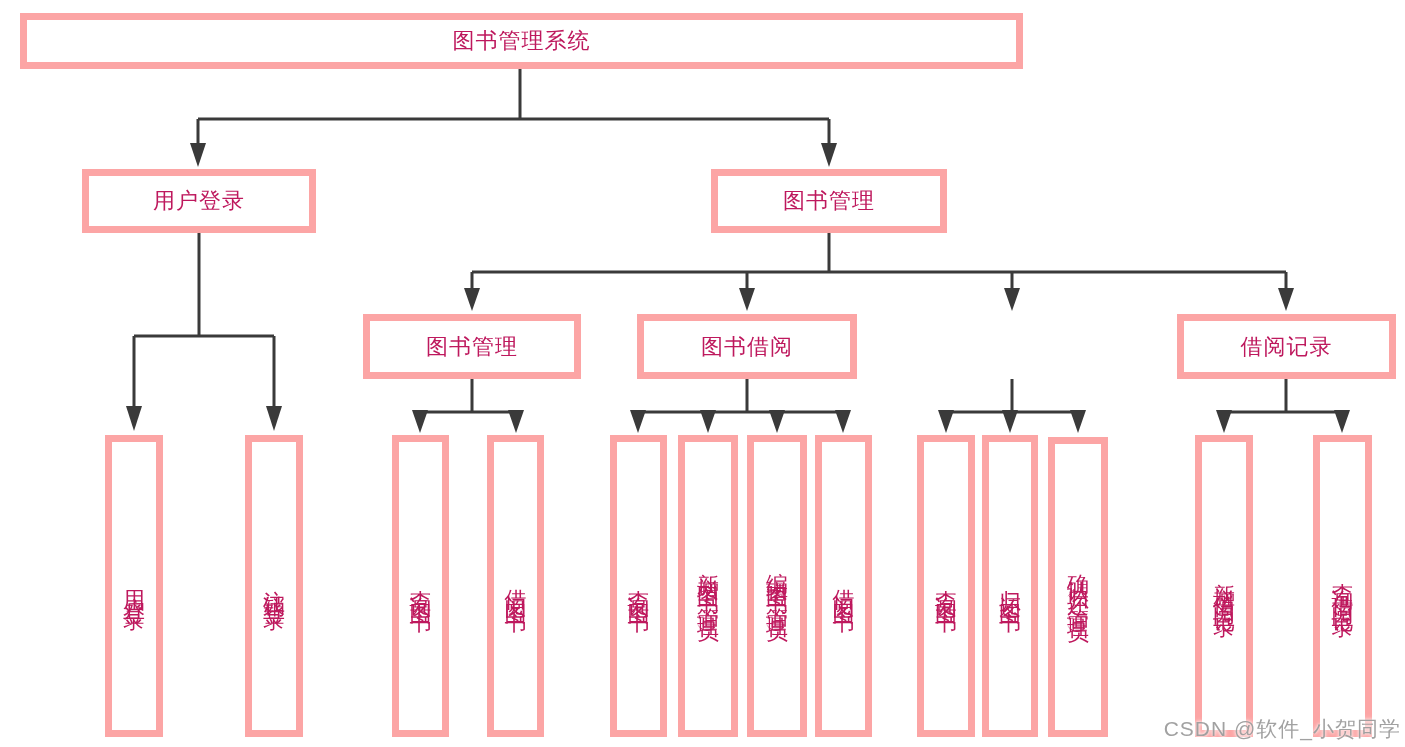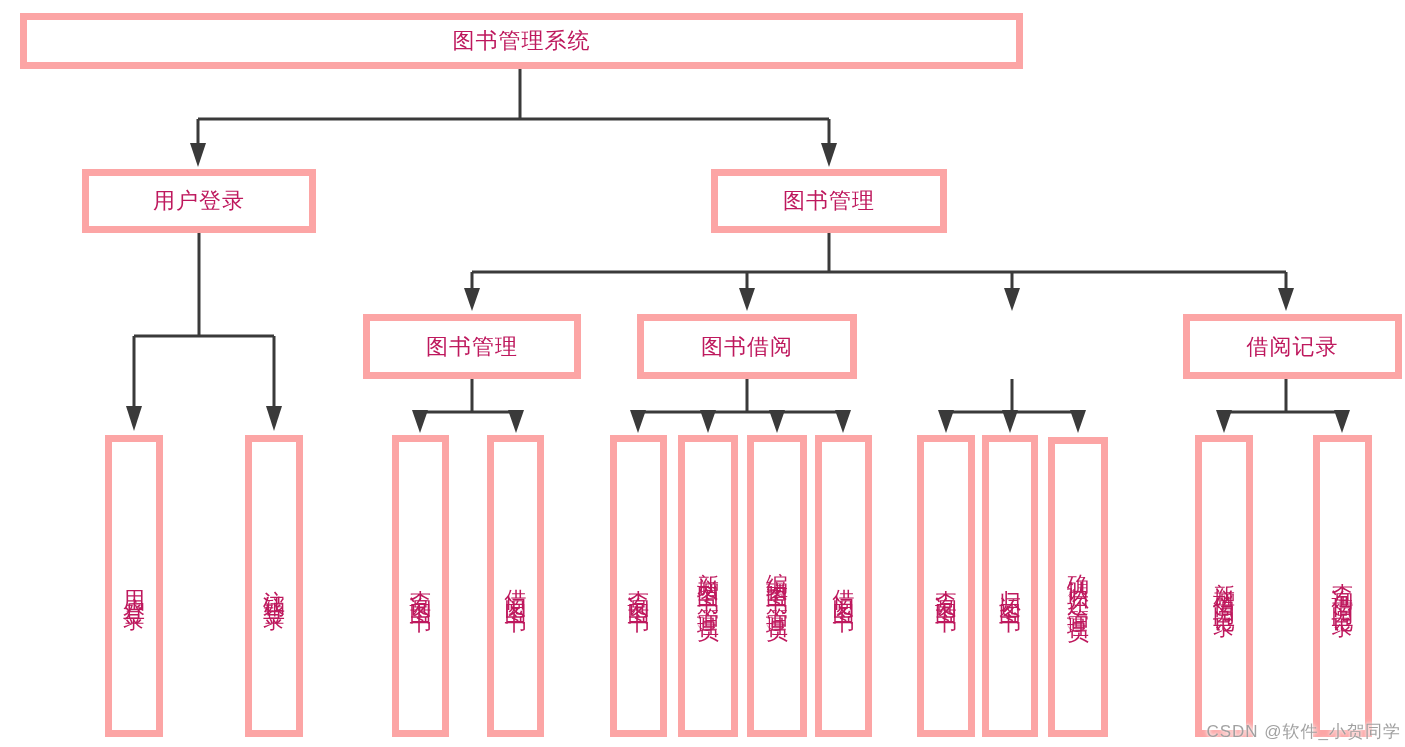--- a/index.html
+++ b/index.html
@@ -31,21 +31,21 @@
     writing-mode: vertical-rl;
     font-size: 22px;
     letter-spacing: 7px;
     line-height: 1;
     white-space: nowrap;
   }
   #watermark {
     position: absolute;
     right: 4px;
     bottom: 4px;
-    font-size: 17px;
+    font-size: 21px;
     color: rgba(156,156,156,0.95);
     text-shadow: 0 0 3px #ffffff, 0 0 5px #ffffff;
     z-index: 5;
     letter-spacing: 1px;
   }
 </style>
 </head>
 <body>
 
 <div id="canvas">
@@ -100,21 +100,21 @@
   <div class="node hbox" style="left:711px; top:169px; width:236px; height:64px;">
     <span>图书管理</span>
   </div>
 
   <div class="node hbox" style="left:363px; top:314px; width:218px; height:65px;">
     <span>图书管理</span>
   </div>
   <div class="node hbox" style="left:637px; top:314px; width:220px; height:65px;font-family:Liberation Mono, monospace;">
     <span>图书借阅</span>
   </div>
-  <div class="node hbox" style="left:1177px; top:314px; width:219px; height:65px;margin-left:6px;">
+  <div class="node hbox" style="left:1177px; top:314px; width:219px; height:65px;">
     <span>借阅记录</span>
   </div>
 
   <div class="node vbox" style="left:105px; top:435px; width:58px; height:302px;">
     <span class="vtext">用户登录</span>
   </div>
   <div class="node vbox" style="left:245px; top:435px; width:58px; height:302px;">
     <span class="vtext">注销登录</span>
   </div>
 

